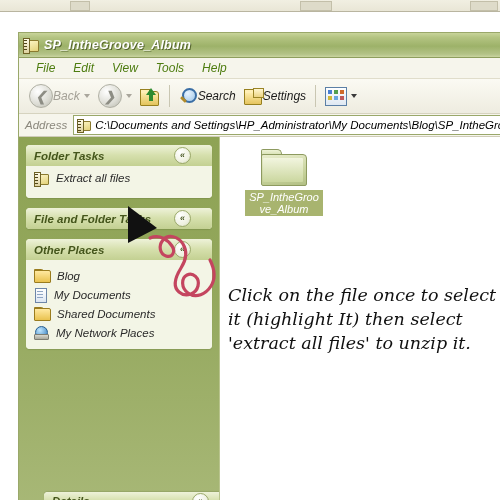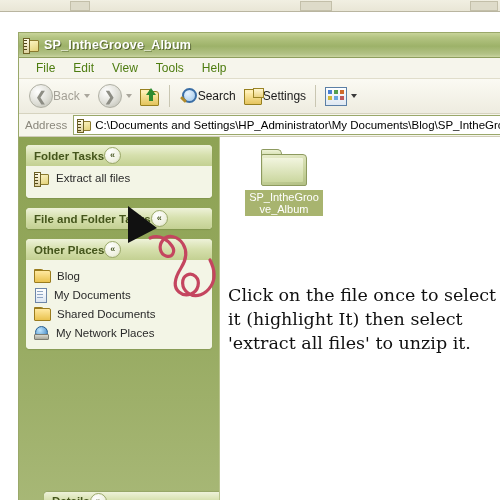--- a/index.html
+++ b/index.html
@@ -1,21 +1,21 @@
 <!DOCTYPE html>
 <html><head>
 <meta charset="utf-8">
 <style>
   html,body{margin:0;padding:0;}
   body{
     width:500px;height:500px;overflow:hidden;background:#ffffff;
     font-family:"Liberation Sans", sans-serif;
     -webkit-font-smoothing:none;
   }
-  .screen{position:relative;width:500px;height:500px;overflow:hidden;background:#fff;}
+  .screen{position:relative;width:500px;height:500px;overflow:hidden;background:#fff;font-style:italic;}
 
   
   .top-strip{position:absolute;left:0;top:0;width:500px;height:11px;
     background:linear-gradient(#f1efe2,#e9e6d6);border-bottom:1px solid #b9b5a0;overflow:hidden;}
   .ts-mark{position:absolute;top:1px;height:8px;background:#dedbc9;border:1px solid #c3bfa9;}
 
   
   .window{position:absolute;left:18px;top:32px;width:486px;height:472px;
     background:#f4f3ea;border:1px solid #9aa86a;border-right:none;border-bottom:none;
     box-sizing:border-box;overflow:hidden;}
@@ -68,21 +68,21 @@
 
   
   .wbody{display:flex;height:373px;}
   .sidebar{width:200px;background:linear-gradient(180deg,#8ea354 0%,#93a75c 40%,#a8b877 100%);
     padding:8px 7px 0 7px;box-sizing:border-box;position:relative;}
   .content{flex:1;background:#ffffff;position:relative;border-left:1px solid #b9c48e;}
 
   
   .panel{background:#f2f4e4;border-radius:4px;margin-bottom:10px;overflow:hidden;
     box-shadow:0 1px 1px rgba(60,75,25,.18);}
-  .panel-head{height:21px;display:flex;align-items:center;
+  .panel-head{height:21px;display:flex;align-items:center;justify-content:space-between;
     padding:0 21px 0 8px;
     background:linear-gradient(180deg,#eef2d9 0%,#d6e0ad 48%,#c3d092 100%);}
   .panel-title{font-size:11.5px;font-weight:bold;color:#45561c;white-space:nowrap;}
   .chev{width:15px;height:15px;border-radius:50%;
     background:radial-gradient(circle at 35% 30%,#ffffff,#eef0df 65%,#cdd4ae);
     border:1px solid #9aa86a;display:flex;align-items:center;justify-content:center;
     font-size:9px;color:#4c5b26;line-height:1;font-weight:bold;}
   .panel-body{padding:6px 6px 7px 8px;background:#f3f5e6;}
   .task{display:flex;align-items:flex-start;height:17px;margin-bottom:2px;}
   .task-label{font-size:11.5px;color:#2a2a2a;margin-left:7px;white-space:nowrap;}

